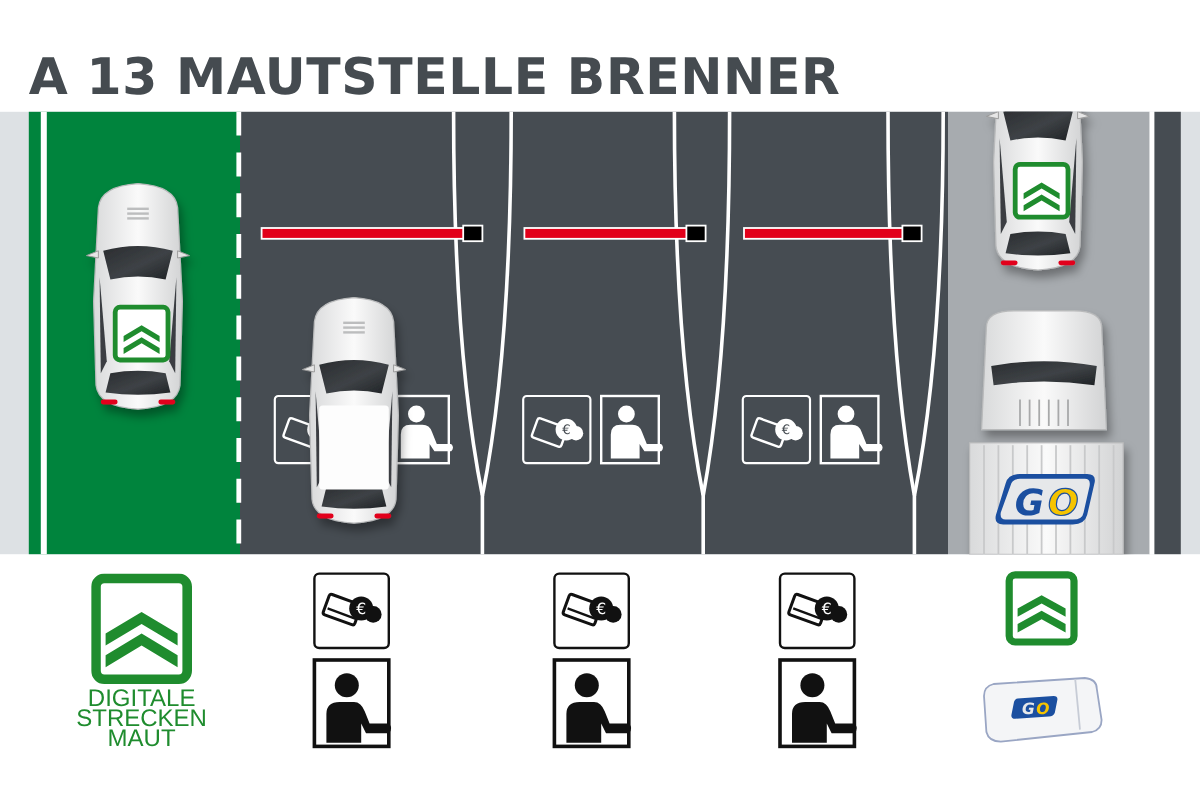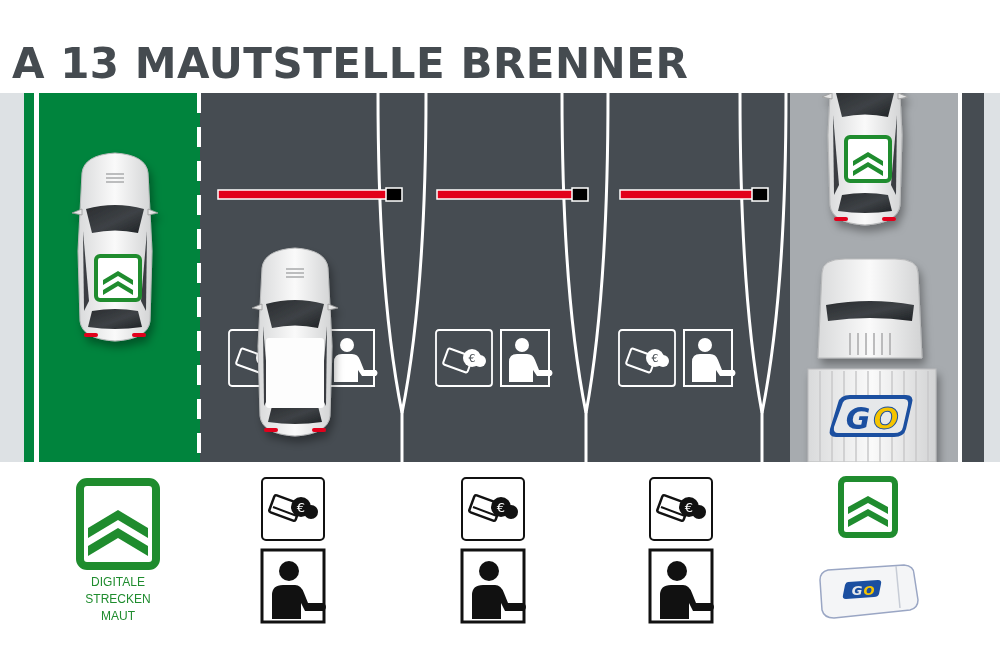--- a/index.html
+++ b/index.html
@@ -1,20 +1,20 @@
 <!DOCTYPE html>
 <html><head>
 <meta charset="utf-8">
 <style>
   html,body{margin:0;padding:0;background:#fff;}
   body{width:1000px;height:667px;position:relative;overflow:hidden;font-family:"DejaVu Sans",sans-serif;}
-  .title{position:absolute;left:12px;top:38px;font-family:"DejaVu Sans",sans-serif;font-weight:bold;font-size:42px;letter-spacing:0.5px;color:#454b50;line-height:52px;}
+  .title{position:absolute;left:24px;top:38px;font-family:"DejaVu Sans",sans-serif;font-weight:bold;font-size:42px;letter-spacing:0.5px;color:#454b50;line-height:52px;}
   .road{position:absolute;left:0;top:93px;width:1000px;height:369px;}
   .legend{position:absolute;}
-  .label-green{position:absolute;color:#1f8c2e;text-align:center;font-family:"Liberation Sans",sans-serif;line-height:17px;font-size:12px;}
+  .label-green{position:absolute;color:#1f8c2e;text-align:center;font-family:"Liberation Sans",sans-serif;line-height:17px;font-size:20px;}
 </style>
 </head>
 <body>
 
 <div class="title">A 13 MAUTSTELLE BRENNER</div>
 
 <svg class="road" viewBox="0 0 1000 369" width="1000" height="369" xmlns="http://www.w3.org/2000/svg">
   <defs>
     <linearGradient id="carBody" x1="0" x2="1">
       <stop offset="0" stop-color="#d9dadb"></stop>

